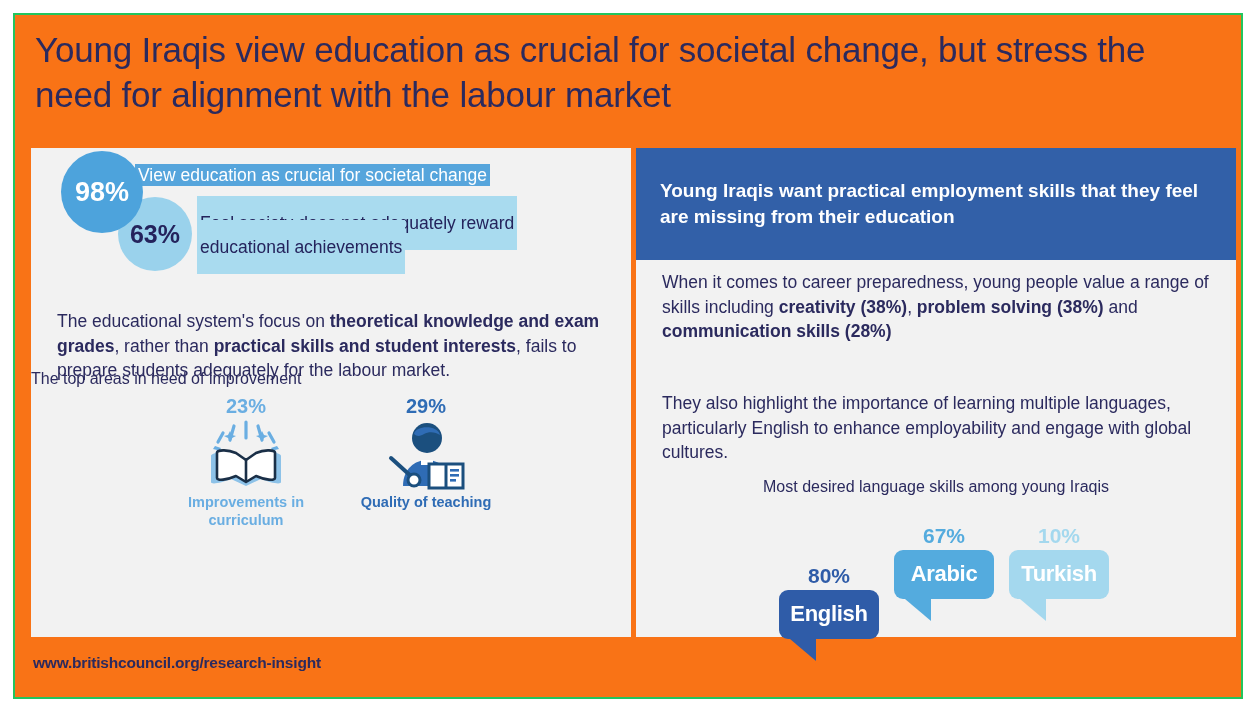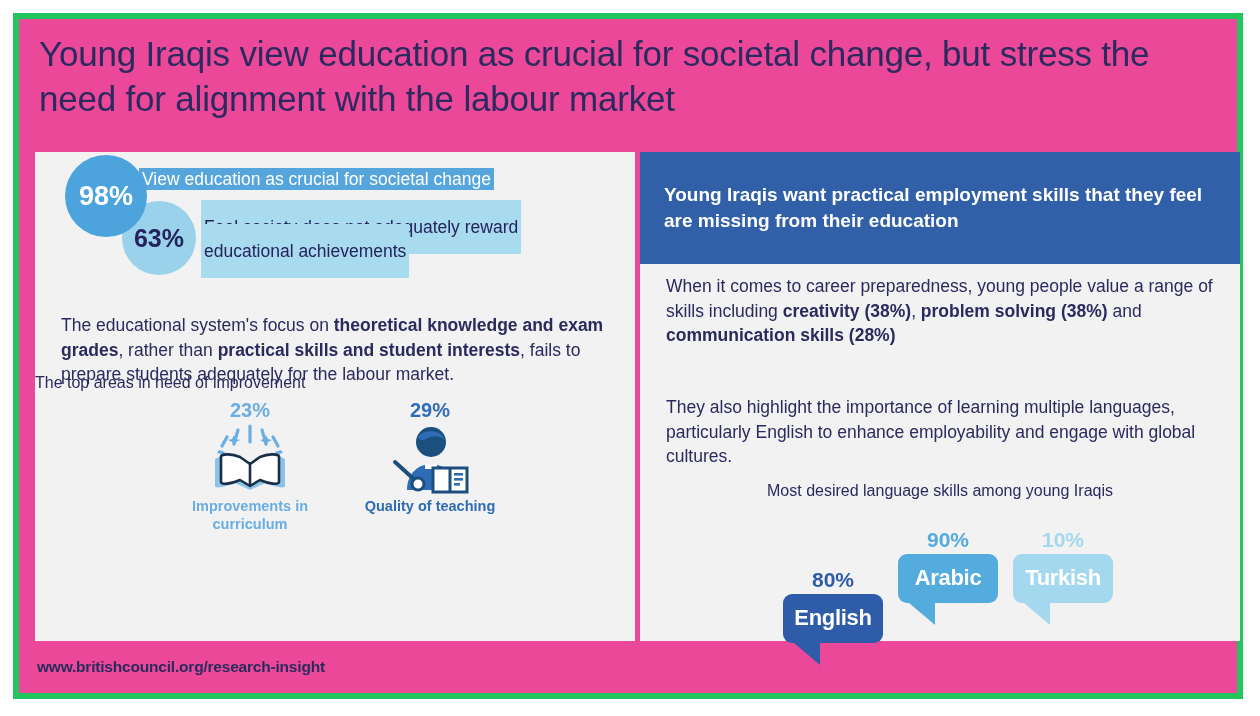--- a/index.html
+++ b/index.html
@@ -12,22 +12,22 @@
     height: 716px;
     font-family: "Liberation Sans", sans-serif;
     overflow: hidden;
   }
   .page {
     position: absolute;
     left: 13px;
     top: 13px;
     width: 1230px;
     height: 686px;
-    border: 6px solid #22c55e;
-    background: #ec4899;
+    border: 2px solid #22c55e;
+    background: #f97316;
     box-sizing: border-box;
   }
 
   
   .headline {
     position: absolute;
     left: 20px;
     top: 12px;
     width: 1192px;
     color: #2b2a5e;
@@ -311,21 +311,21 @@
       <div class="para para-right2">They also highlight the importance of learning multiple languages, particularly English to enhance employability and engage with global cultures.</div>
 
       <div class="lang-title">Most desired language skills among young Iraqis</div>
 
       <div class="lang-items">
         <div class="lang-item i0">
           <div class="lang-pct">80%</div>
           <div class="bubble">English</div>
         </div>
         <div class="lang-item i1">
-          <div class="lang-pct">90%</div>
+          <div class="lang-pct">67%</div>
           <div class="bubble">Arabic</div>
         </div>
         <div class="lang-item i2">
           <div class="lang-pct">10%</div>
           <div class="bubble">Turkish</div>
         </div>
       </div>
 
     </div>
   </div>

